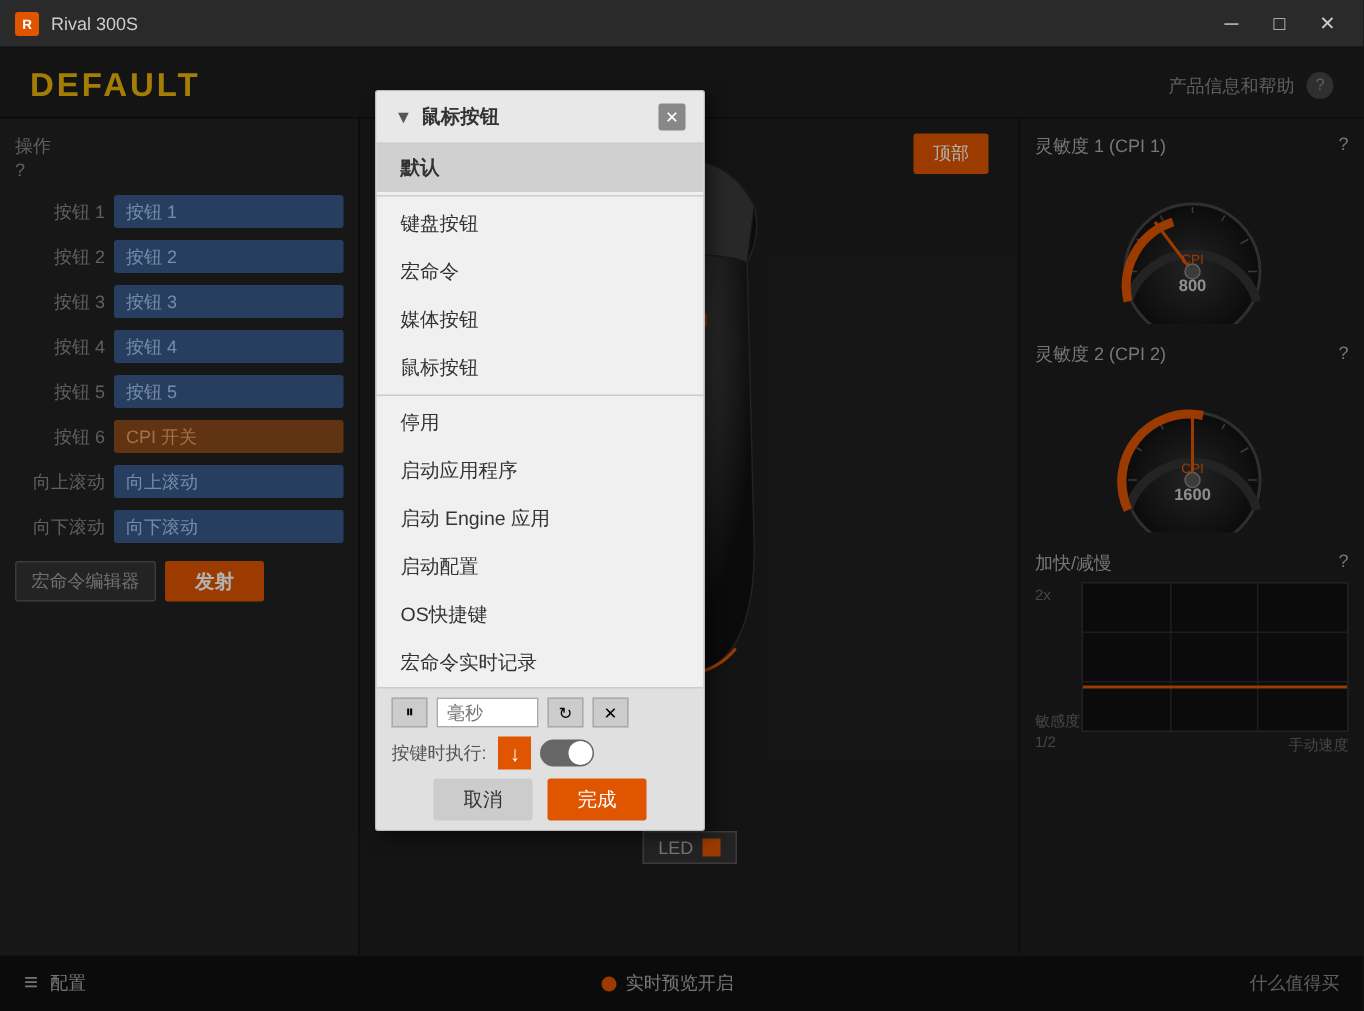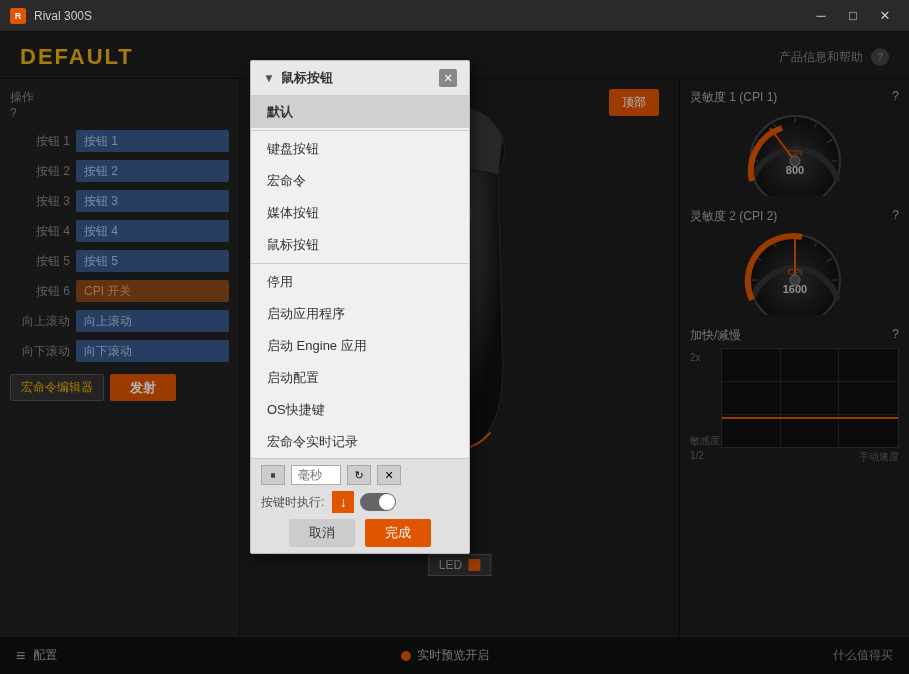--- a/index.html
+++ b/index.html
@@ -137,21 +137,21 @@
     }
 
     .macro-row {
       display: flex;
       gap: 6px;
       margin-top: 6px;
     }
     .macro-btn {
       background: #333;
       border: 1px solid #555;
-      color: #eab308;
+      color: #a3a3a3;
       font-size: 12px;
       padding: 4px 10px;
       border-radius: 2px;
       cursor: pointer;
     }
     .fire-btn {
       background: #e05500;
       border: none;
       color: white;
       font-size: 13px;
@@ -241,21 +241,21 @@
       padding: 10px;
       display: flex;
       flex-direction: column;
       gap: 12px;
       border-left: 1px solid #111;
     }
 
     .cpi-section {
       display: flex;
       flex-direction: column;
-      gap: 0;
+      gap: 20px;
     }
     .cpi-label {
       color: #aaa;
       font-size: 12px;
       display: flex;
       justify-content: space-between;
     }
     .gauge-container {
       display: flex;
       align-items: center;
@@ -409,21 +409,21 @@
       border: 1px solid #aaa;
       cursor: pointer;
       display: flex; align-items: center; justify-content: center;
       font-size: 11px;
     }
     .seconds-field {
       background: #fff;
       border: 1px solid #aaa;
       padding: 2px 6px;
       font-size: 12px;
-      width: 50px;
+      width: 68px;
     }
     .toggle-switch {
       width: 36px;
       height: 18px;
       background: #666;
       border-radius: 9px;
       position: relative;
       cursor: pointer;
     }
     .toggle-knob {

